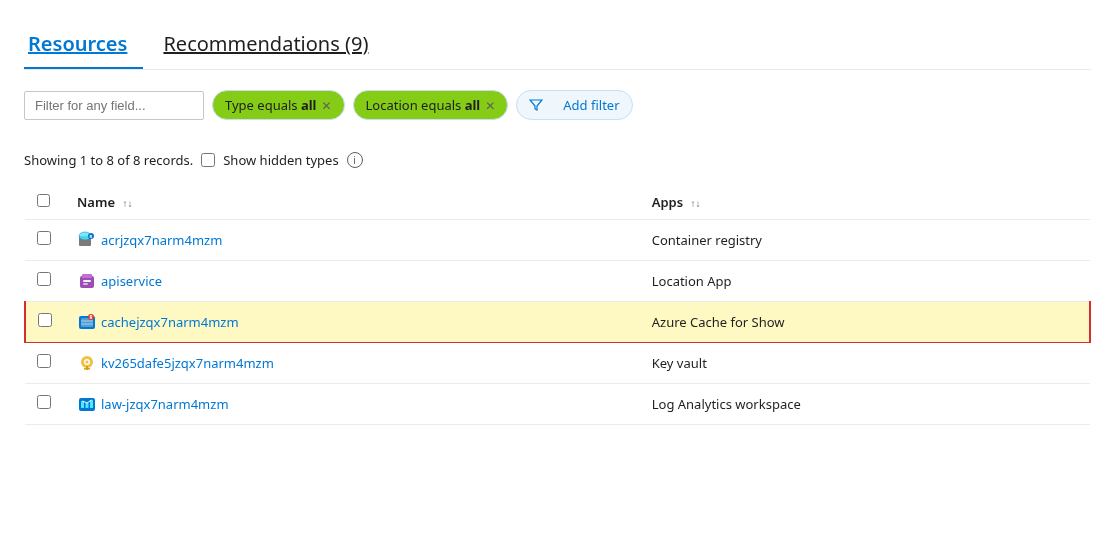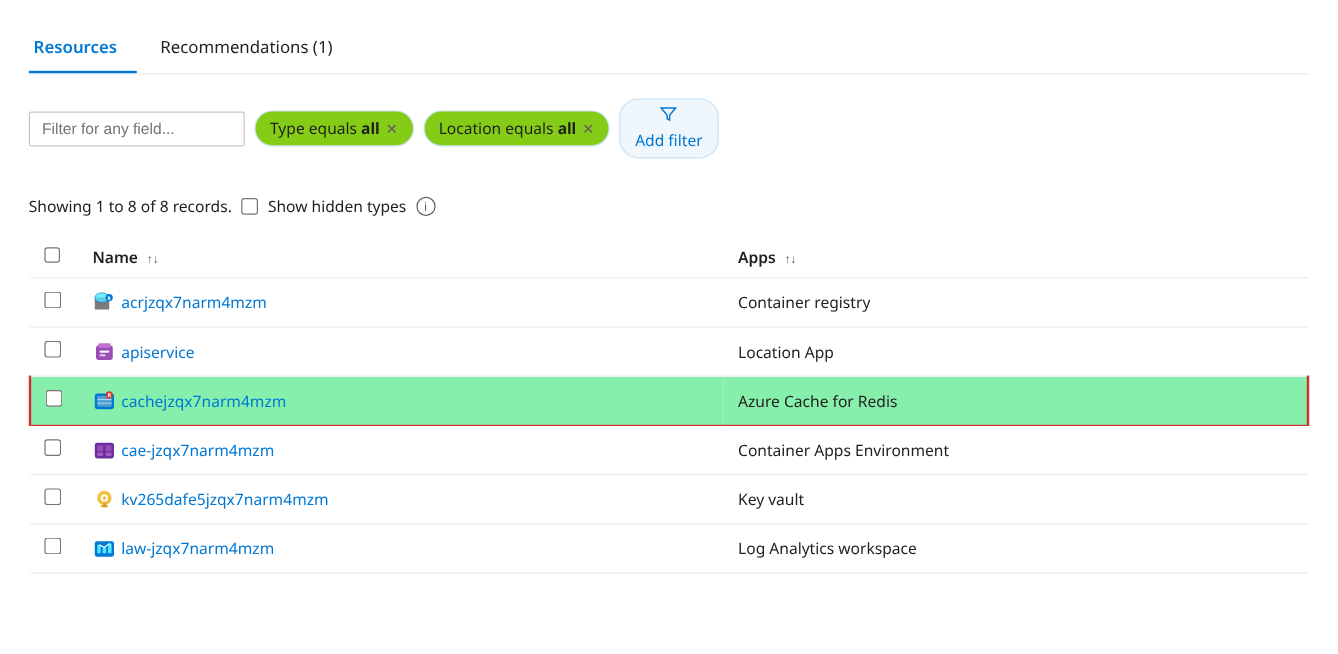--- a/index.html
+++ b/index.html
@@ -14,24 +14,25 @@
     
     .tabs {
       display: flex;
       gap: 0;
       border-bottom: 1px solid #edebe9;
       margin-bottom: 20px;
     }
     .tab {
       padding: 10px 16px 10px 4px;
       cursor: pointer;
-      font-size: 14px;
+      font-size: 20px;
       color: #201f1e;
       border-bottom: 2px solid transparent;
       margin-right: 16px;
+      text-decoration: underline;
     }
     .tab.active {
       border-bottom: 2px solid #0078d4;
       font-weight: 600;
       color: #0078d4;
     }
 
     
     .filter-bar {
       display: flex;
@@ -62,29 +63,28 @@
     }
     .filter-chip .close-x {
       cursor: pointer;
       color: #605e5c;
       font-size: 12px;
       margin-left: 4px;
     }
     .add-filter-btn {
       display: flex;
       align-items: center;
-      gap: 6px;
+      gap: 20px;
       background: #eff6fc;
       border: 1px solid #c7e0f4;
       border-radius: 16px;
       padding: 5px 12px;
       font-size: 13px;
       color: #0078d4;
       cursor: pointer;
-      flex-direction: column;
     }
 
     
     .record-info {
       display: flex;
       align-items: center;
       gap: 8px;
       margin-bottom: 16px;
       font-size: 13px;
       color: #201f1e;
@@ -126,21 +126,21 @@
       color: #605e5c;
       margin-left: 4px;
     }
     .resource-table td {
       padding: 10px 12px;
       font-size: 13px;
       border-bottom: 1px solid #edebe9;
       vertical-align: middle;
     }
     .resource-table tr.highlighted td {
-      background: #86efac;
+      background: #fef9c3;
       border-top: 1px solid #d32f2f;
       border-bottom: 1px solid #d32f2f;
     }
     .resource-table tr.highlighted td:first-child {
       border-left: 2px solid #d32f2f;
     }
     .resource-table tr.highlighted td:last-child {
       border-right: 2px solid #d32f2f;
     }
     .resource-link {
@@ -166,21 +166,21 @@
       align-items: center;
       justify-content: center;
       flex-shrink: 0;
     }
   </style>
 </head>
 <body>
 
 <div class="tabs">
   <div class="tab active">Resources</div>
-  <div class="tab">Recommendations (1)</div>
+  <div class="tab">Recommendations (9)</div>
 </div>
 
 <div class="filter-bar">
   <input class="filter-input" type="text" placeholder="Filter for any field..." style="">
 
   <div class="filter-chip">
     <span>Type equals <strong>all</strong></span>
     <span class="close-x">✕</span>
   </div>
 
@@ -272,41 +272,21 @@
       <rect x="4" y="6" width="12" height="9" rx="1" fill="#50a0d4"></rect>
       <line x1="4" y1="9" x2="16" y2="9" stroke="white" stroke-width="0.5"></line>
       <line x1="4" y1="12" x2="16" y2="12" stroke="white" stroke-width="0.5"></line>
       <circle cx="14" cy="5" r="3" fill="#dc382d"></circle>
       <text x="12.5" y="7" font-size="4.5" fill="white" font-weight="bold">R</text>
     </svg>
             </span>
         <a class="resource-link">cachejzqx7narm4mzm</a>
       </div>
     </td>
-    <td>Azure Cache for Redis</td>
-  </tr>
-      <tr>
-    <td style="width:40px;">
-      <input type="checkbox" class="row-check" style="">
-    </td>
-    <td>
-      <div class="name-cell">
-        <span class="res-icon">
-              <svg width="20" height="20" viewBox="0 0 20 20">
-      <rect x="2" y="4" width="16" height="13" rx="2" fill="#6b2fa0"></rect>
-      <rect x="4" y="6" width="5" height="5" rx="1" fill="#9b4db4"></rect>
-      <rect x="11" y="6" width="5" height="5" rx="1" fill="#9b4db4"></rect>
-      <rect x="4" y="12" width="5" height="3" rx="1" fill="#c36fd1" opacity="0.7"></rect>
-      <rect x="11" y="12" width="5" height="3" rx="1" fill="#c36fd1" opacity="0.7"></rect>
-    </svg>
-            </span>
-        <a class="resource-link">cae-jzqx7narm4mzm</a>
-      </div>
-    </td>
-    <td>Container Apps Environment</td>
+    <td>Azure Cache for Show</td>
   </tr>
       <tr>
     <td style="width:40px;">
       <input type="checkbox" class="row-check" style="">
     </td>
     <td>
       <div class="name-cell">
         <span class="res-icon">
               <svg width="20" height="20" viewBox="0 0 20 20">
       <circle cx="10" cy="9" r="6" fill="#f0c040"></circle>

